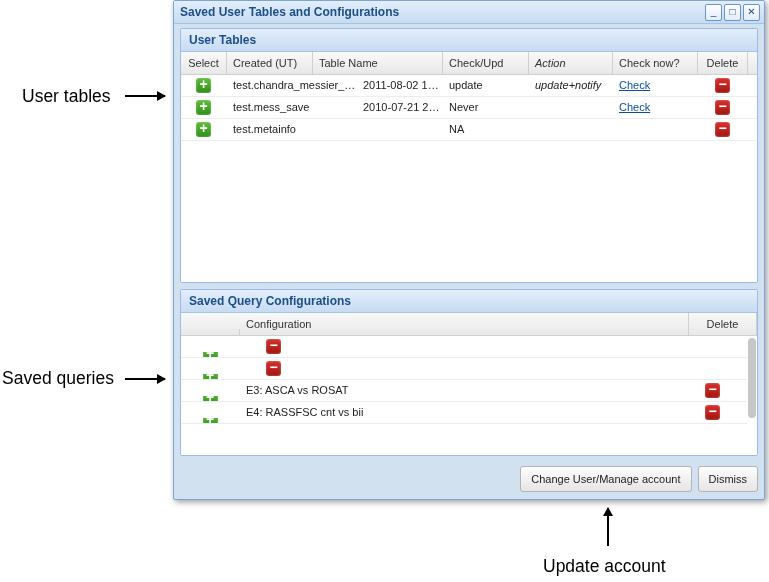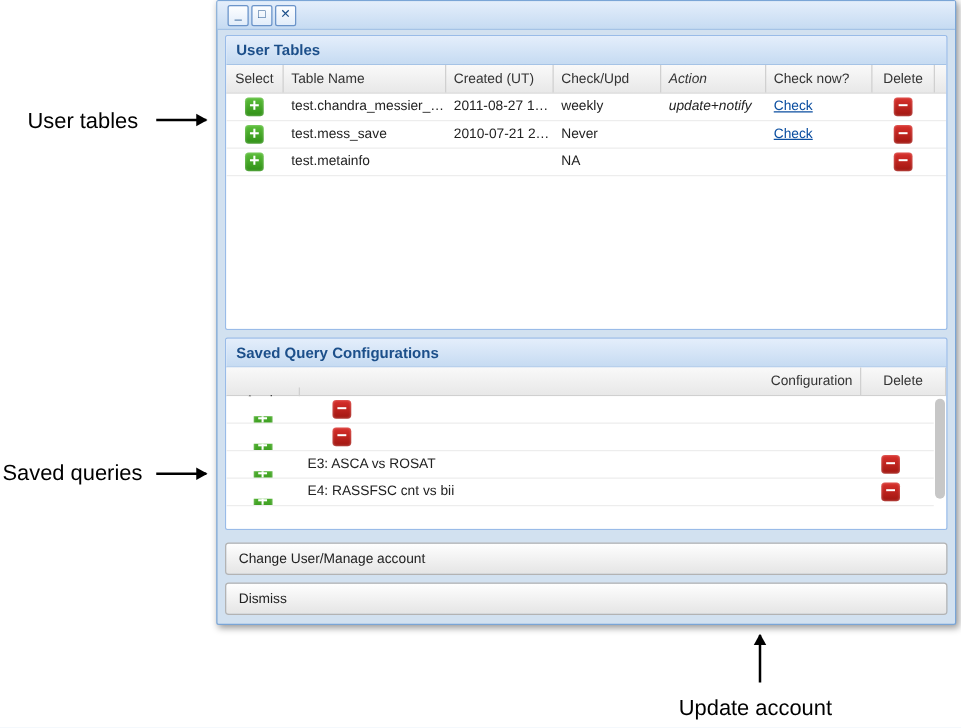--- a/index.html
+++ b/index.html
@@ -160,21 +160,21 @@
   .ut-c1 { width: 46px; text-align: center; }
   .ut-c2 { width: 130px; }
   .ut-c3 { width: 86px; }
   .ut-c4 { width: 86px; }
   .ut-c5 { width: 84px; font-style: italic; }
   .ut-c6 { width: 85px; }
   .ut-c7 { width: 50px; text-align: center; }
 
   
   .sq-c1 { width: 59px; text-align: center; margin-top: 16px; }
-  .sq-c2 { flex: 1; text-align: right; }
+  .sq-c2 { flex: 1; }
   .sq-c3 { width: 68px; text-align: center; }
 
   .icon-add, .icon-del {
     width: 15px;
     height: 15px;
     border-radius: 3px;
     font-weight: bold;
     color: #fff;
     font-size: 14px;
     line-height: 13px;
@@ -185,21 +185,20 @@
   .icon-del { background: linear-gradient(#d9302c, #a01610); }
 
   .link { color: #0b4ea0; text-decoration: underline; cursor: pointer; }
 
   .footer-buttons {
     margin-top: auto;
     display: flex;
     gap: 6px;
     justify-content: flex-end;
     padding-top: 4px;
-    flex-direction: column;
   }
 
   .btn {
     border: 1px solid #b3b3b3;
     background: linear-gradient(#fefefe, #e5e5e5);
     border-radius: 3px;
     height: 24px;
     padding: 0 10px;
     font-size: 11px;
     color: #222;
@@ -239,46 +238,47 @@
 
   <div class="annot" style="left:2px; top:368px;">Saved queries</div>
   <div class="arrow arrow-right" style="left:125px; top:378px; width:40px;"></div>
 
   <div class="annot" style="left:543px; top:556px;">Update account</div>
   <div class="arrow-vert arrow-up" style="left:607px; top:508px; height:38px;"></div>
 
   <div class="dialog">
 
     <div class="titlebar">
+      <span class="title">Saved User Tables and Configurations</span>
       <span class="winbtn">_</span>
       <span class="winbtn">□</span>
       <span class="winbtn">✕</span>
     </div>
 
     <div class="body">
 
       <div class="panel top">
         <div class="panel-header">User Tables</div>
         <div class="grid-head">
           <div class="col ut-c1">Select</div>
+          <div class="col ut-c3">Created (UT)</div>
           <div class="col ut-c2">Table Name</div>
-          <div class="col ut-c3">Created (UT)</div>
           <div class="col ut-c4">Check/Upd</div>
           <div class="col ut-c5">Action</div>
           <div class="col ut-c6">Check now?</div>
           <div class="col ut-c7">Delete</div>
         </div>
         <div class="grid-body">
           <div class="row">
             <div class="cell ut-c1 cell-center">
               <span class="icon-add">+</span>
               </div>
             <div class="cell ut-c2">test.chandra_messier_…</div>
-            <div class="cell ut-c3">2011-08-27 1…</div>
-            <div class="cell ut-c4">weekly</div>
+            <div class="cell ut-c3">2011-08-02 1…</div>
+            <div class="cell ut-c4">update</div>
             <div class="cell ut-c5">update+notify</div>
             <div class="cell ut-c6">
                 <span class="link">Check</span>
               </div>
             <div class="cell ut-c7 cell-center">
               <span class="icon-del">−</span>
               </div>
           </div>
           <div class="row">
             <div class="cell ut-c1 cell-center">

